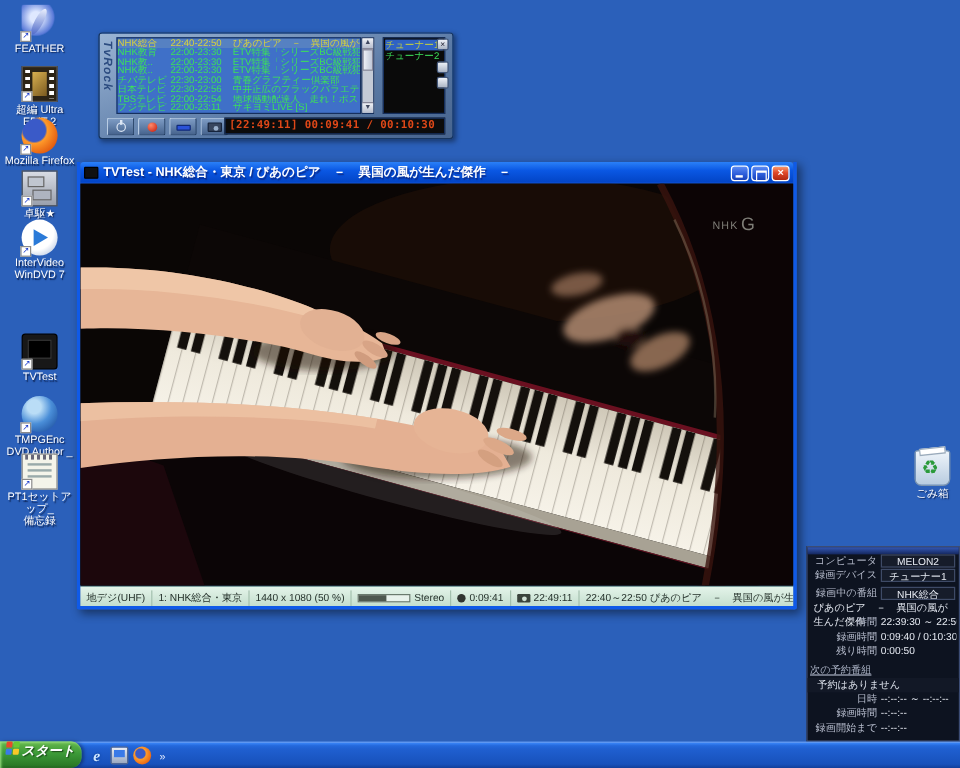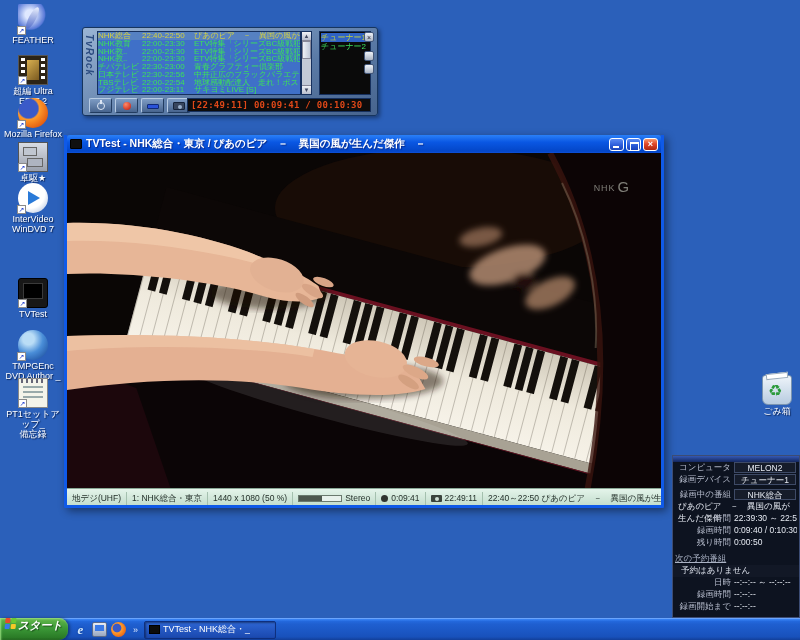--- a/index.html
+++ b/index.html
@@ -491,20 +491,16 @@
           <i class="wf4"></i>
         </span>
       <span class="st">スタート</span>
     </div>
     <div class="qlaunch">
       <span class="ql ql-ie">e</span>
       <span class="ql ql-dsk"></span>
       <span class="ql ql-fox"></span>
     </div>
     <span class="qmore">»</span>
-    <div class="taskbtn">
-      <span class="tico"></span>
-      <span class="ttx">TVTest - NHK総合・_</span>
-    </div>
     <div class="trayspace"></div>
   </div>
 
 </div>
 
 </body></html>

